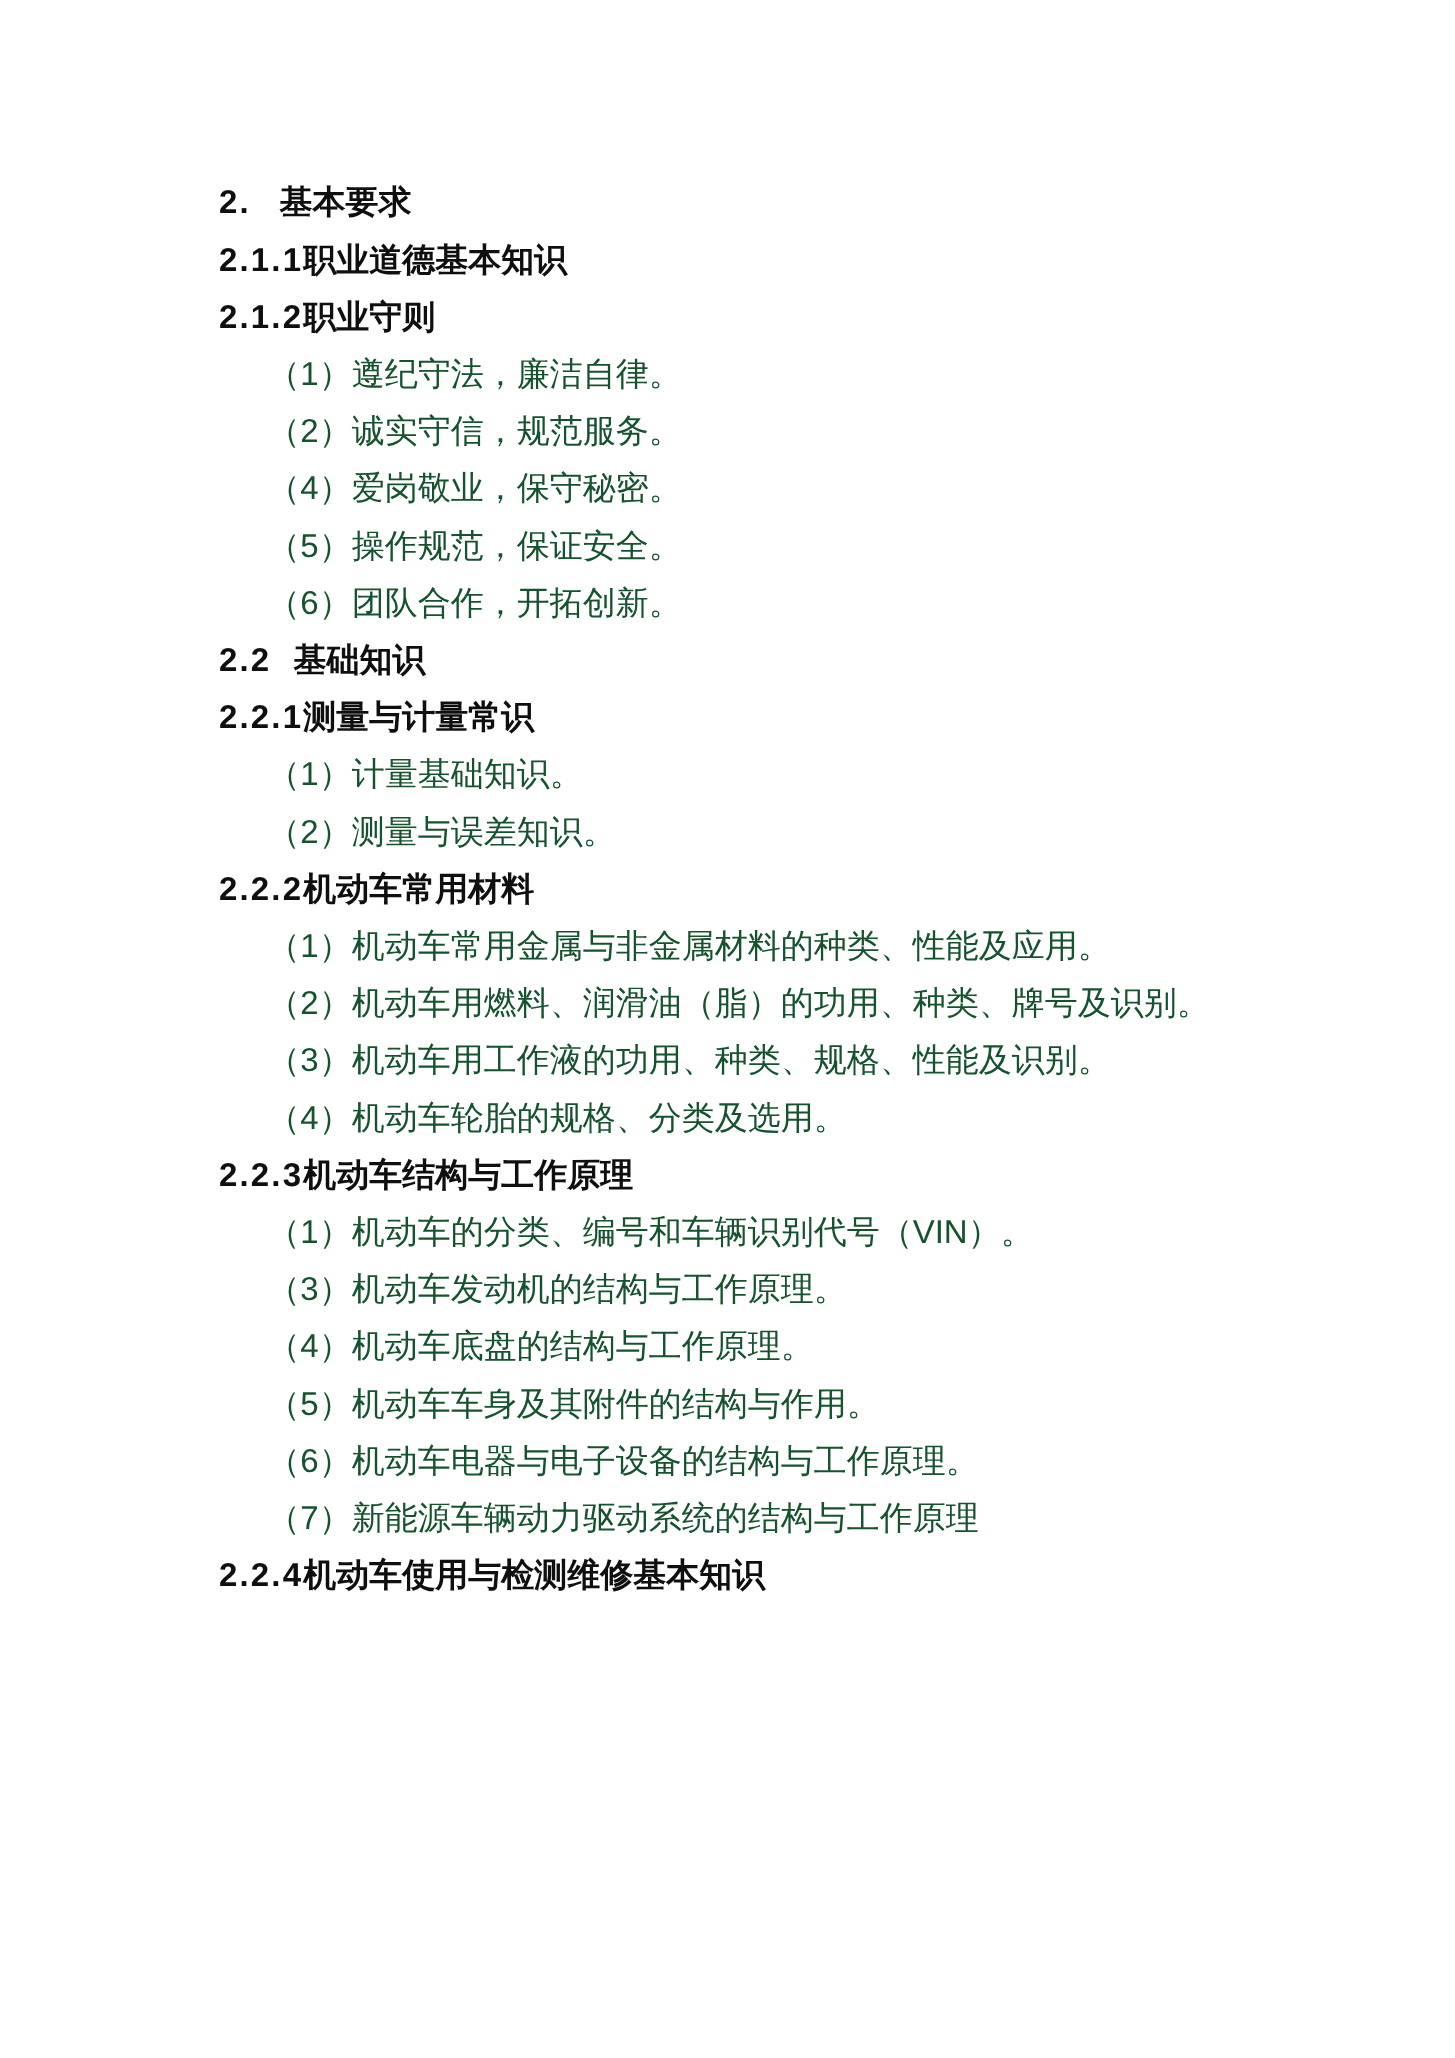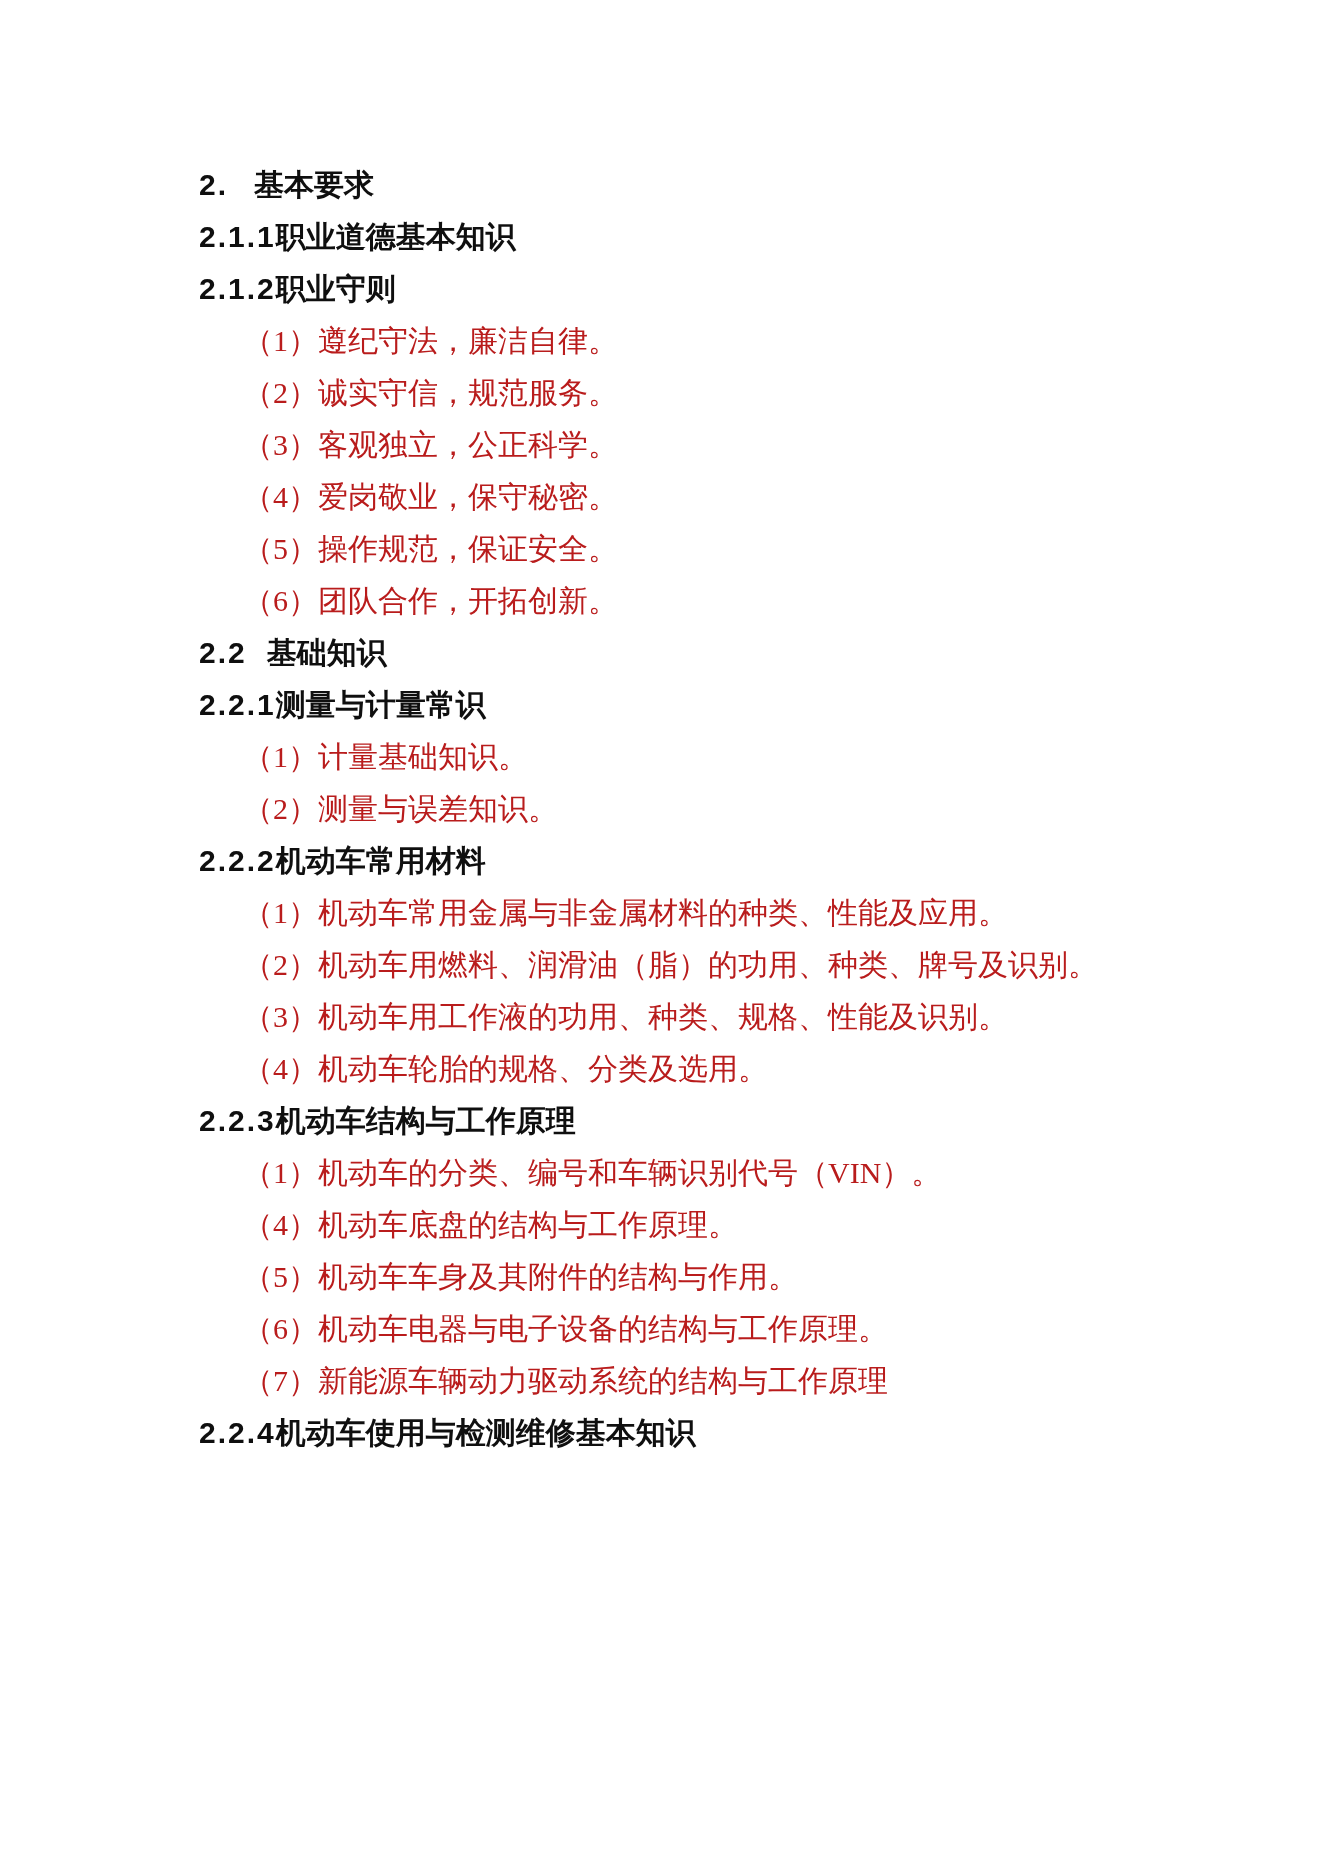--- a/index.html
+++ b/index.html
@@ -24,23 +24,23 @@
   }
 
   .line {
     line-height:52px;
     font-size:30px;
     white-space:pre;
   }
 
   .line.item {
     padding-left:243px;
-    font-family:Liberation Serif, serif;
+    font-family:Liberation Sans, sans-serif;
     font-weight:400;
-    color:#b91c1c;
+    color:#14532d;
   }
 
   .line.h1, .line.h2, .line.h3 {
     padding-left:199px;
     font-family:"Liberation Sans","DejaVu Sans",sans-serif;
     font-weight:700;
     color:#0f0f0f;
   }
 
   .num { letter-spacing:2px; }
@@ -63,35 +63,35 @@
 </head>
 <body>
 
 <div class="page">
   <div class="doc">
       <div class="line h1"><span class="num">2.</span><span class="title">基本要求</span></div>
       <div class="line h3"><span class="num">2.1.1</span><span class="title">职业道德基本知识</span></div>
       <div class="line h3"><span class="num">2.1.2</span><span class="title">职业守则</span></div>
       <div class="line item">（1）遵纪守法，廉洁自律。</div>
       <div class="line item">（2）诚实守信，规范服务。</div>
-      <div class="line item">（3）客观独立，公正科学。</div>
       <div class="line item">（4）爱岗敬业，保守秘密。</div>
       <div class="line item">（5）操作规范，保证安全。</div>
       <div class="line item">（6）团队合作，开拓创新。</div>
       <div class="line h2"><span class="num">2.2</span><span class="title">基础知识</span></div>
       <div class="line h3"><span class="num">2.2.1</span><span class="title">测量与计量常识</span></div>
       <div class="line item">（1）计量基础知识。</div>
       <div class="line item">（2）测量与误差知识。</div>
       <div class="line h3"><span class="num">2.2.2</span><span class="title">机动车常用材料</span></div>
       <div class="line item">（1）机动车常用金属与非金属材料的种类、性能及应用。</div>
       <div class="line item">（2）机动车用燃料、润滑油（脂）的功用、种类、牌号及识别。</div>
       <div class="line item">（3）机动车用工作液的功用、种类、规格、性能及识别。</div>
       <div class="line item">（4）机动车轮胎的规格、分类及选用。</div>
       <div class="line h3"><span class="num">2.2.3</span><span class="title">机动车结构与工作原理</span></div>
       <div class="line item">（1）机动车的分类、编号和车辆识别代号（VIN）。</div>
+      <div class="line item">（3）机动车发动机的结构与工作原理。</div>
       <div class="line item">（4）机动车底盘的结构与工作原理。</div>
       <div class="line item">（5）机动车车身及其附件的结构与作用。</div>
       <div class="line item">（6）机动车电器与电子设备的结构与工作原理。</div>
       <div class="line item">（7）新能源车辆动力驱动系统的结构与工作原理</div>
       <div class="line h3"><span class="num">2.2.4</span><span class="title">机动车使用与检测维修基本知识</span></div>
     </div>
   <div class="page-number">8</div>
 </div>
 
 </body></html>

